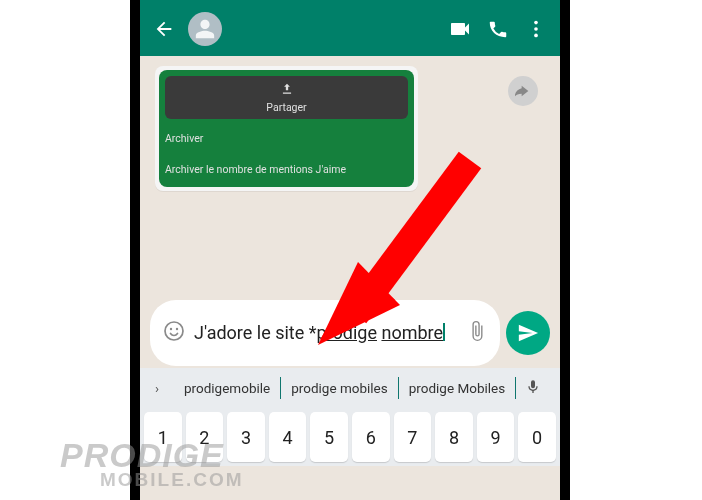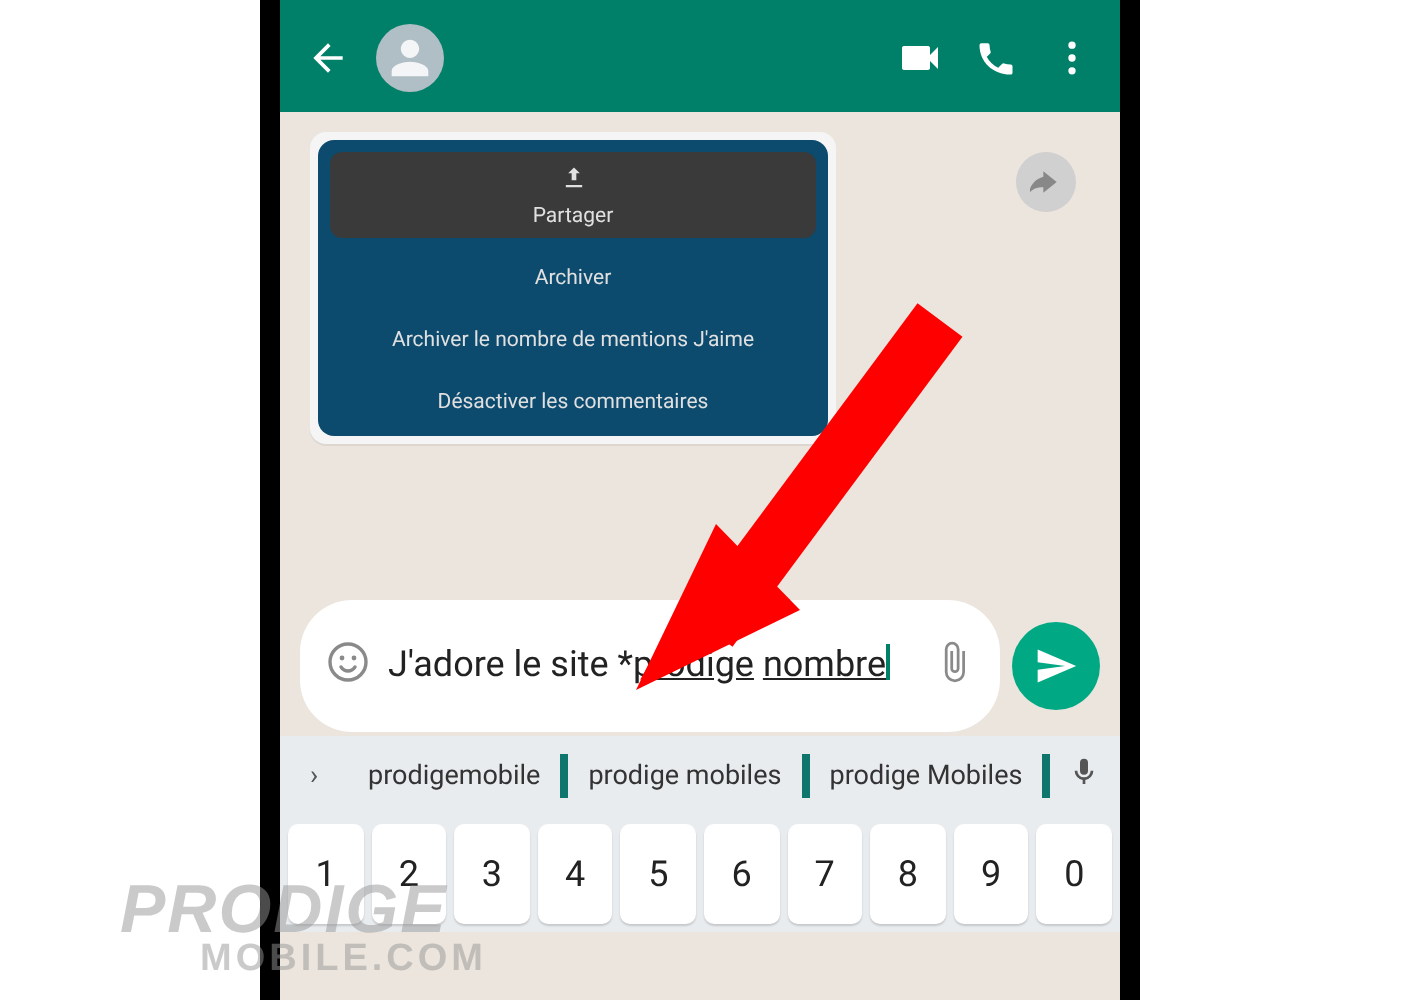--- a/index.html
+++ b/index.html
@@ -70,41 +70,41 @@
   }
   .attachment {
     background: #f5f5f5;
     border-radius: 8px;
     width: 255px;
     margin: 0 0 0 5px;
     padding: 4px;
     box-shadow: 0 1px 0 rgba(0,0,0,0.06);
   }
   .dark-menu {
-    background: #0c4a6e;
+    background: #15803d;
     border-radius: 8px;
     padding: 6px 6px 2px 6px;
     color: #e0e0e0;
     font-size: 10.5px;
   }
   .dm-row {
     display: flex;
     gap: 6px;
     margin-bottom: 4px;
   }
   .dm-btn {
     flex: 1;
     background: #3a3a3a;
     border-radius: 6px;
     text-align: center;
     padding: 6px 4px 5px;
   }
   .dm-btn .ic { display:block; font-size:12px; margin-bottom:2px; }
   .dm-item {
-    text-align: center;
+    text-align: left;
     padding: 9px 0;
     font-size: 10.5px;
   }
   .share-bubble {
     position: absolute;
     right: 22px;
     top: 20px;
     width: 30px;
     height: 30px;
     background: #d0d0d0;
@@ -156,21 +156,21 @@
     top: 398px;
     height: 40px;
     background: #e9ecef;
     display: flex;
     align-items: center;
     font-size: 13.5px;
     color: #333;
   }
   .suggest-row .chip {
     padding: 0 10px;
-    border-right: 4px solid #0f766e;
+    border-right: 1px solid #0f766e;
     height: 22px;
     display:flex;
     align-items:center;
   }
   .suggest-row .chip:last-of-type { border-right: none; }
   .suggest-row .arrow, .suggest-row .mic {
     width: 34px; text-align:center; color:#555;
   }
   .keyrow {
     position: absolute;
@@ -268,21 +268,20 @@
               <span class="ic">
                 <svg width="14" height="14" viewBox="0 0 24 24" fill="#e0e0e0">
                     <path d="M12 3l5 5h-3v6h-4V8H7l5-5zM5 18h14v2H5v-2z"></path>
                   </svg>
               </span>
               <span>Partager</span>
             </div>
           </div>
           <div class="dm-item"><span>Archiver</span></div>
           <div class="dm-item"><span>Archiver le nombre de mentions J'aime</span></div>
-          <div class="dm-item"><span>Désactiver les commentaires</span></div>
         </div>
       </div>
       <div class="share-bubble">
         <svg width="16" height="16" viewBox="0 0 24 24" fill="#888">
             <path d="M10 8V4l10 8-10 8v-4c-6 0-9 2-11 5 1-6 4-11 11-13z"></path>
           </svg>
       </div>
     </div>
 
     <div class="input-row">

